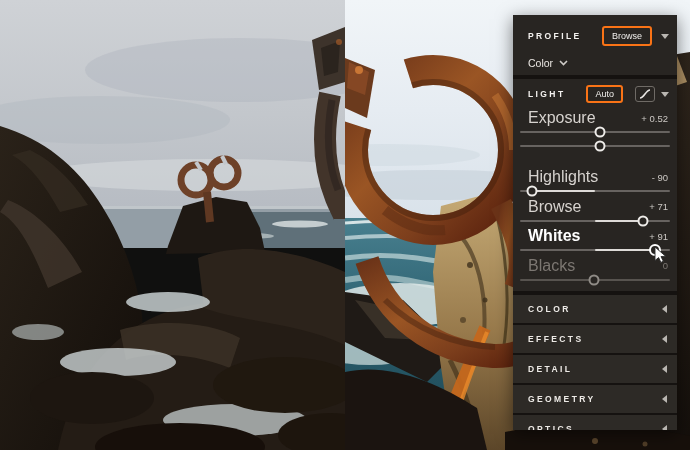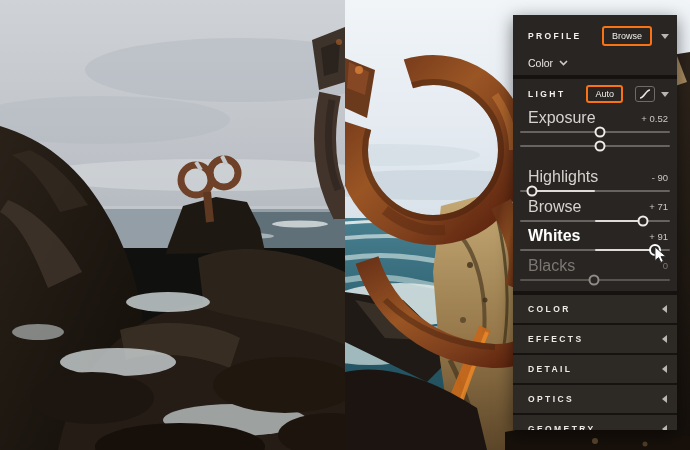--- a/index.html
+++ b/index.html
@@ -322,22 +322,22 @@
     </div>
     <div class="strip">
       <span class="sec-title">EFFECTS</span>
       <span class="tri-left"></span>
     </div>
     <div class="strip">
       <span class="sec-title">DETAIL</span>
       <span class="tri-left"></span>
     </div>
     <div class="strip">
+      <span class="sec-title">GEOMETRY</span>
+      <span class="tri-left"></span>
+    </div>
+    <div class="strip">
       <span class="sec-title">OPTICS</span>
-      <span class="tri-left"></span>
-    </div>
-    <div class="strip">
-      <span class="sec-title">GEOMETRY</span>
       <span class="tri-left"></span>
     </div>
 
   </aside>
 </div>
 
 </body></html>

